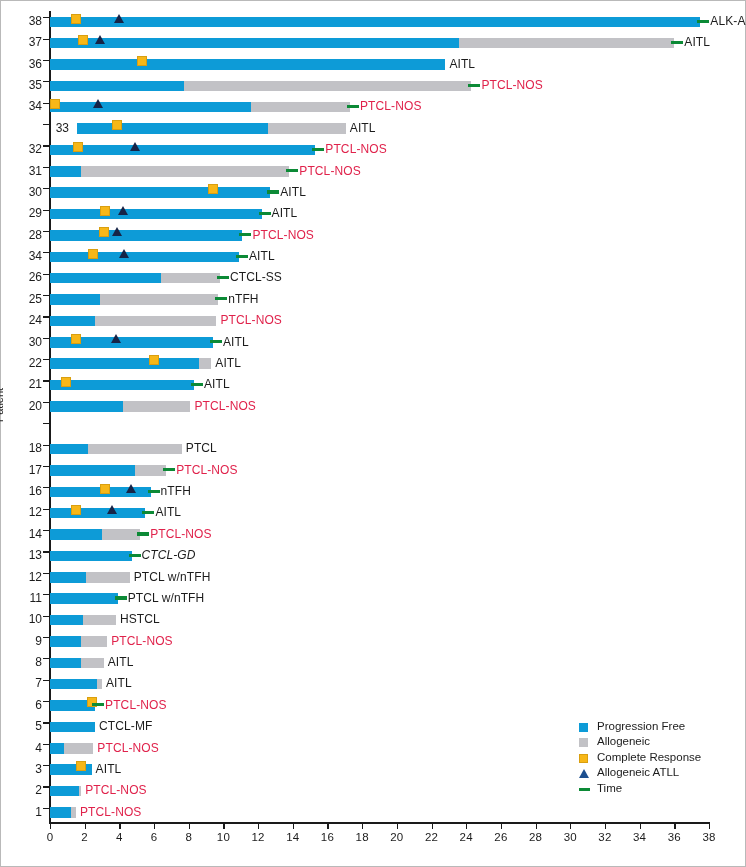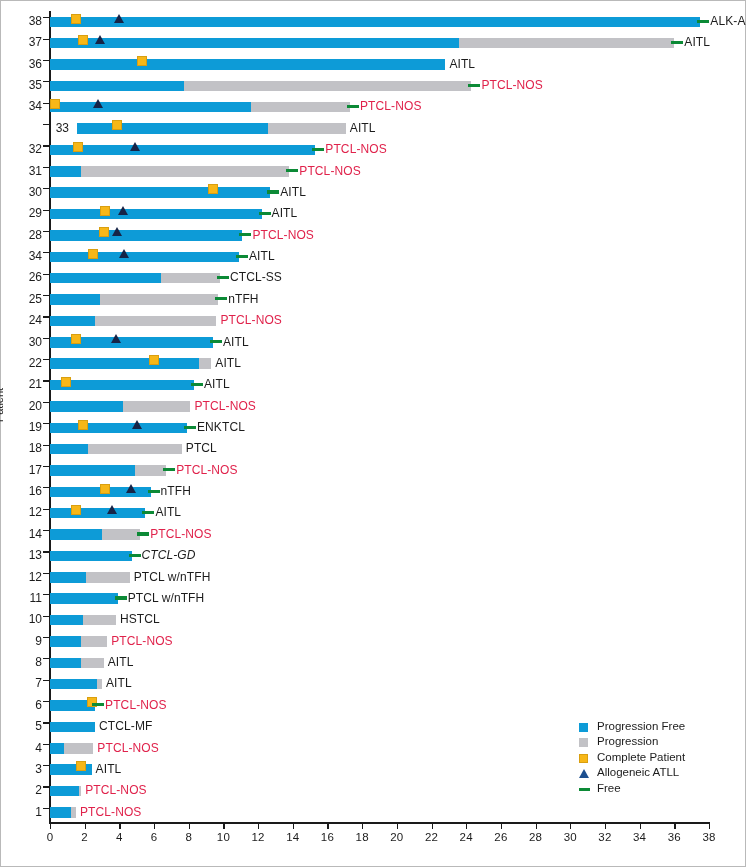--- a/index.html
+++ b/index.html
@@ -282,28 +282,20 @@
         <div class="cr" style="left: 10.6079px;"></div>
         <div class="alive" style="left: 140.939px;"></div>
         <div class="dx black" style="left: 153.939px;">AITL</div>
       </div>
       <div class="row" style="top: 384.632px;">
         <div class="rowlabel">20</div>
         <div class="seg prog" style="left: 72.8368px; width: 67.6342px;"></div>
         <div class="seg pf" style="left: 0px; width: 72.8368px;"></div>
         <div class="dx red" style="left: 144.471px;">PTCL-NOS</div>
       </div>
-      <div class="row" style="top: 406px;">
-        <div class="rowlabel">19</div>
-        <div class="seg pf" style="left: 0px; width: 137.003px;"></div>
-        <div class="cr" style="left: 27.95px;"></div>
-        <div class="hsct" style="left: 81.5105px;"></div>
-        <div class="alive" style="left: 134.003px;"></div>
-        <div class="dx black" style="left: 147.003px;">ENKTCL</div>
-      </div>
       <div class="row" style="top: 427.368px;">
         <div class="rowlabel">18</div>
         <div class="seg prog" style="left: 38.1526px; width: 93.6474px;"></div>
         <div class="seg pf" style="left: 0px; width: 38.1526px;"></div>
         <div class="dx black" style="left: 135.8px;">PTCL</div>
       </div>
       <div class="row" style="top: 448.737px;">
         <div class="rowlabel">17</div>
         <div class="seg prog" style="left: 84.9763px; width: 31.2158px;"></div>
         <div class="seg pf" style="left: 0px; width: 84.9763px;"></div>
@@ -408,24 +400,24 @@
       <div class="row" style="top: 790.632px;">
         <div class="rowlabel">1</div>
         <div class="seg prog" style="left: 20.8105px; width: 5.20263px;"></div>
         <div class="seg pf" style="left: 0px; width: 20.8105px;"></div>
         <div class="dx red" style="left: 30.0132px;">PTCL-NOS</div>
       </div>
     </div>
 
   <div id="legend">
       <div class="lg"><span class="sw pf"></span><span>Progression Free</span></div>
-      <div class="lg"><span class="sw prog"></span><span>Progression</span></div>
-      <div class="lg"><span class="sw cr"></span><span>Complete Patient</span></div>
+      <div class="lg"><span class="sw prog"></span><span>Allogeneic</span></div>
+      <div class="lg"><span class="sw cr"></span><span>Complete Response</span></div>
       <div class="lg"><span class="sw tri"></span><span>Allogeneic ATLL</span></div>
-      <div class="lg"><span class="sw dash"></span><span>Free</span></div>
+      <div class="lg"><span class="sw dash"></span><span>Time</span></div>
     </div>
 
 <div class="ytick" style="top: 16.1842px;"></div>
     <div class="ytick" style="top: 37.5526px;"></div>
     <div class="ytick" style="top: 58.9211px;"></div>
     <div class="ytick" style="top: 80.2895px;"></div>
     <div class="ytick" style="top: 101.658px;"></div>
     <div class="ytick" style="top: 123.026px;"></div>
     <div class="ytick" style="top: 144.395px;"></div>
     <div class="ytick" style="top: 165.763px;"></div>

